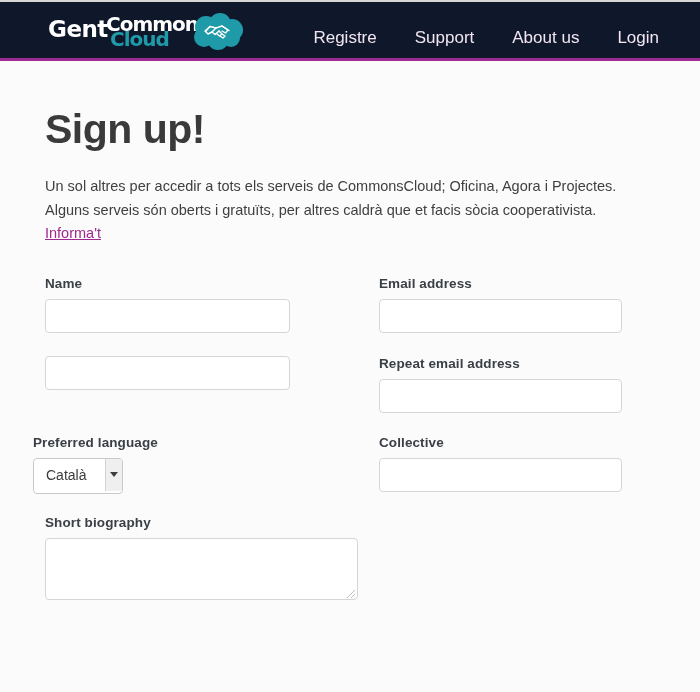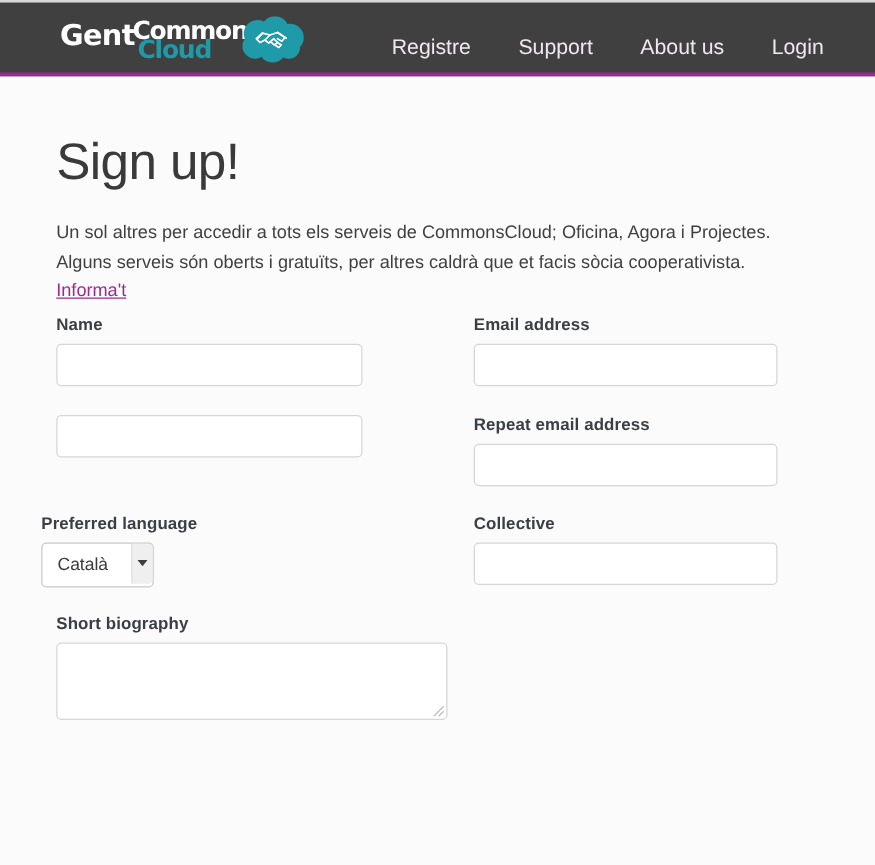--- a/index.html
+++ b/index.html
@@ -25,21 +25,21 @@
     background: #d7d7d7;
   }
 
   
   .navbar {
     position: absolute;
     top: 2px;
     left: 0;
     width: 700px;
     height: 59px;
-    background: #404040;
+    background: #0f172a;
     border-bottom: 3px solid #9b2a93;
     box-sizing: border-box;
   }
 
   .brand {
     position: absolute;
     left: 48px;
     top: 9px;
     width: 200px;
     height: 44px;
@@ -111,21 +111,21 @@
     position: absolute;
     left: 0;
     top: 64px;
     width: 700px;
   }
 
   .page-title {
     margin: 0;
     padding: 43px 0 0 45px;
     font-size: 41px;
-    font-weight: normal;
+    font-weight: bold;
     color: #3a3a3a;
     line-height: 1.1;
     letter-spacing: -0.5px;
   }
 
   .intro {
     margin: 0;
     padding: 23px 0 0 45px;
     width: 600px;
     font-size: 14.5px;
@@ -135,20 +135,21 @@
   .intro-link {
     color: #a0288f;
     text-decoration: underline;
     cursor: pointer;
     text-align: center;
   }
 
   
   .form {
     position: relative;
+    margin-top: 24px;
     height: 420px;
   }
   .field {
     position: absolute;
   }
   .field-label {
     display: block;
     font-size: 13.5px;
     font-weight: bold;
     color: #3a3f46;

